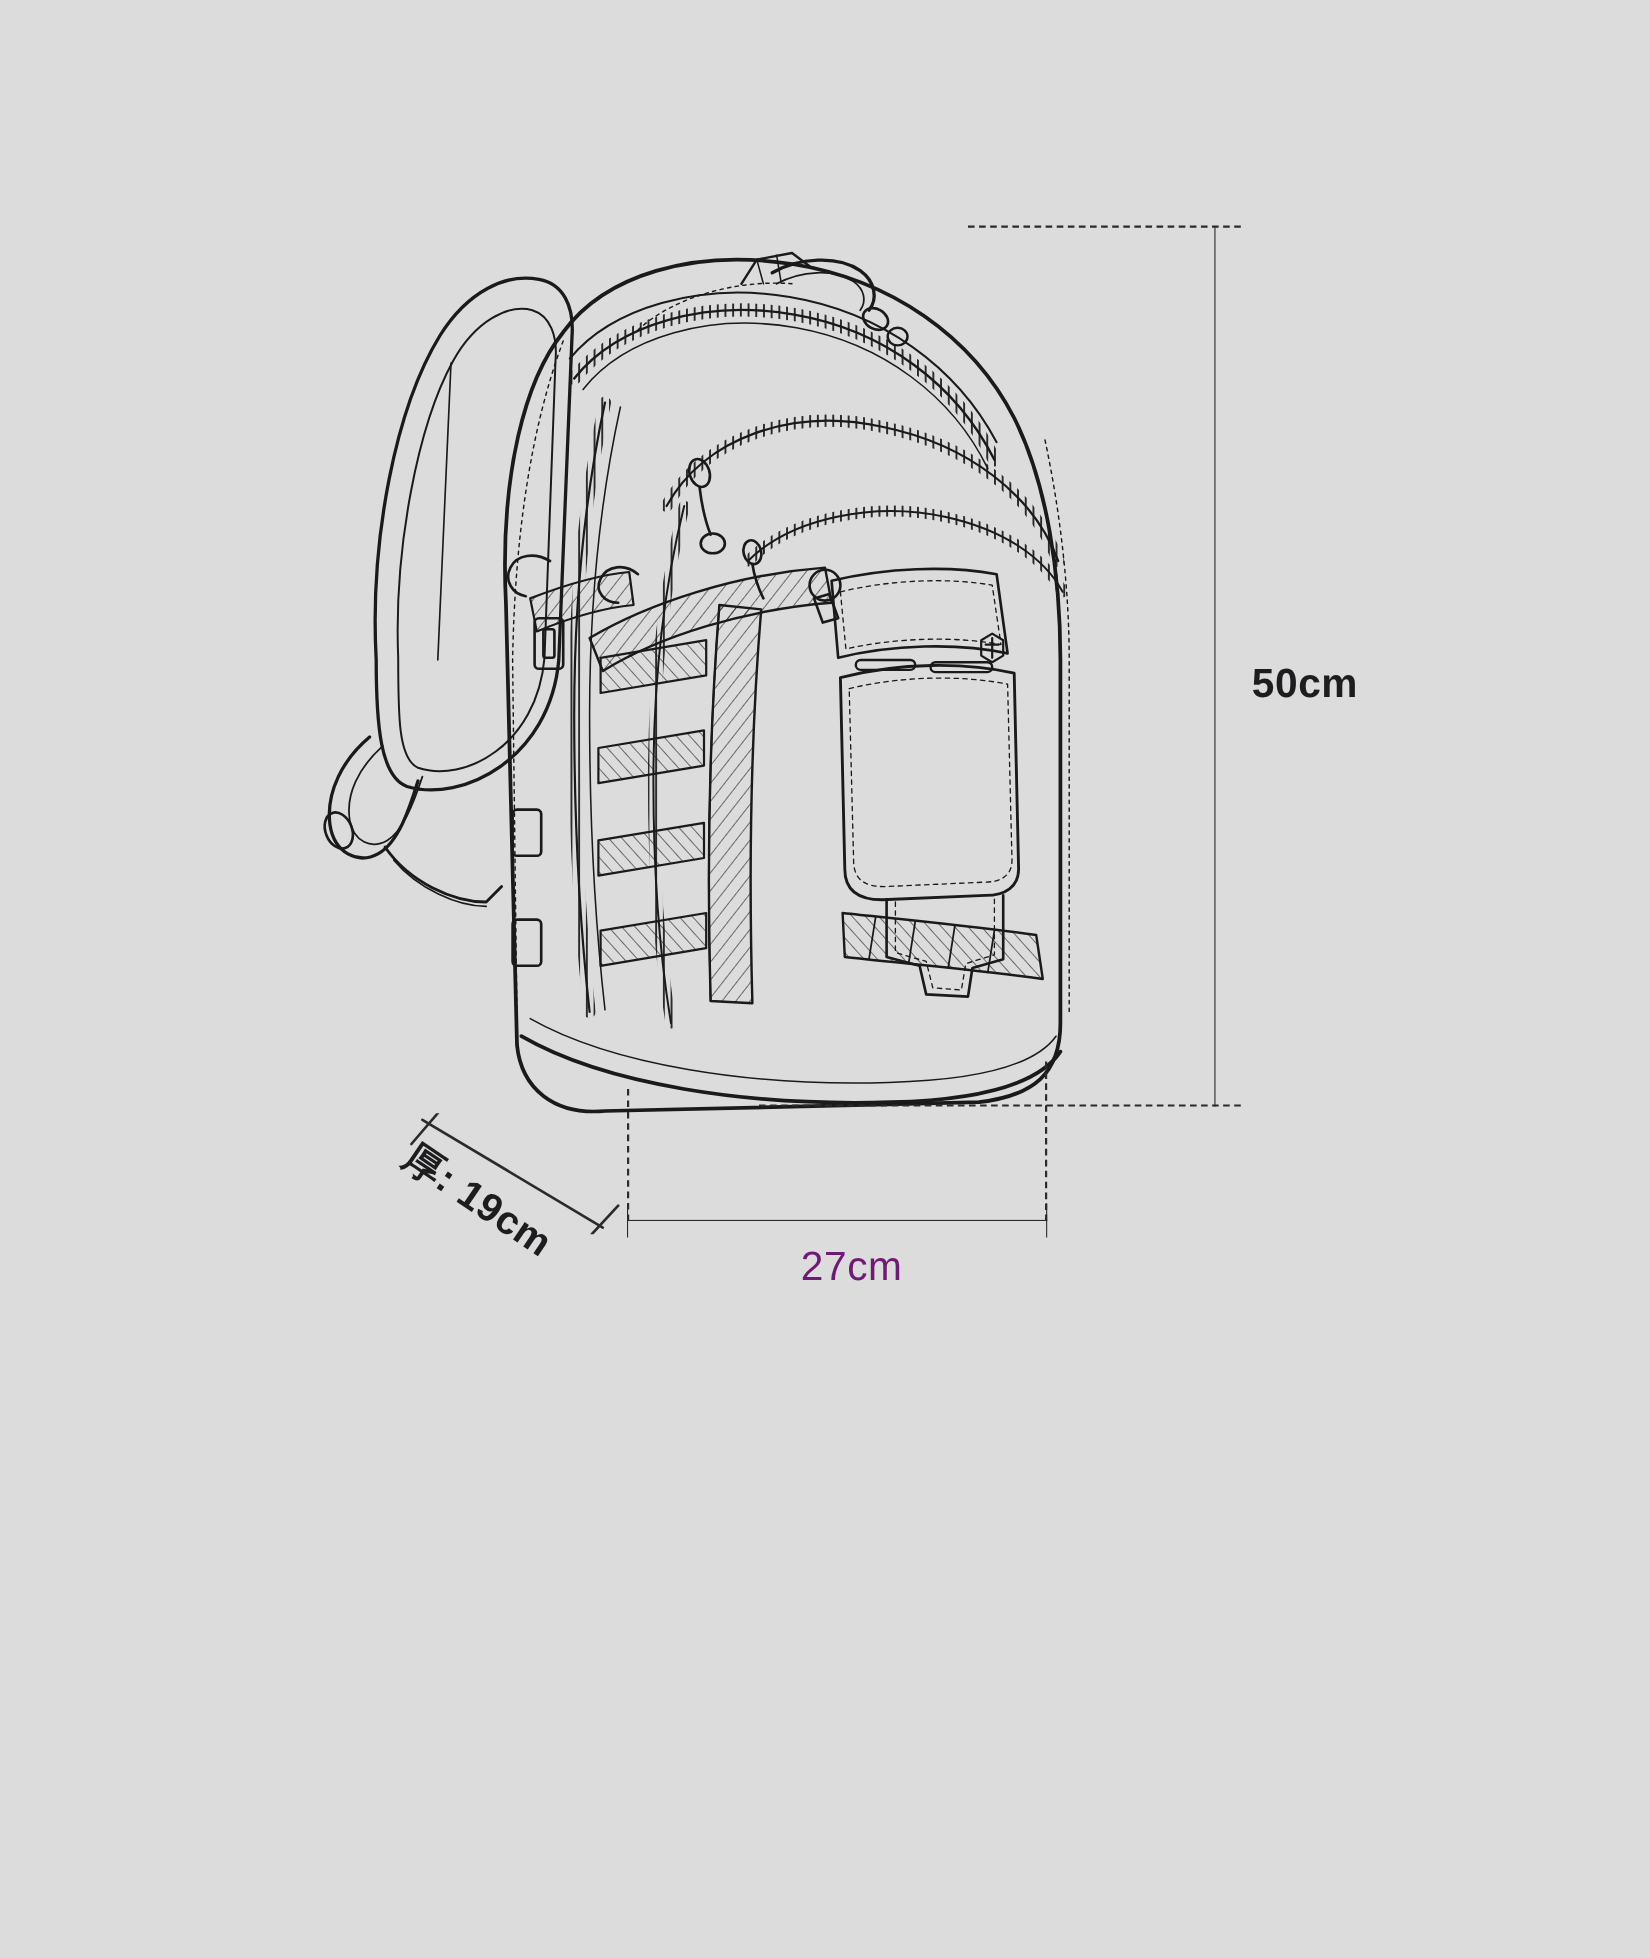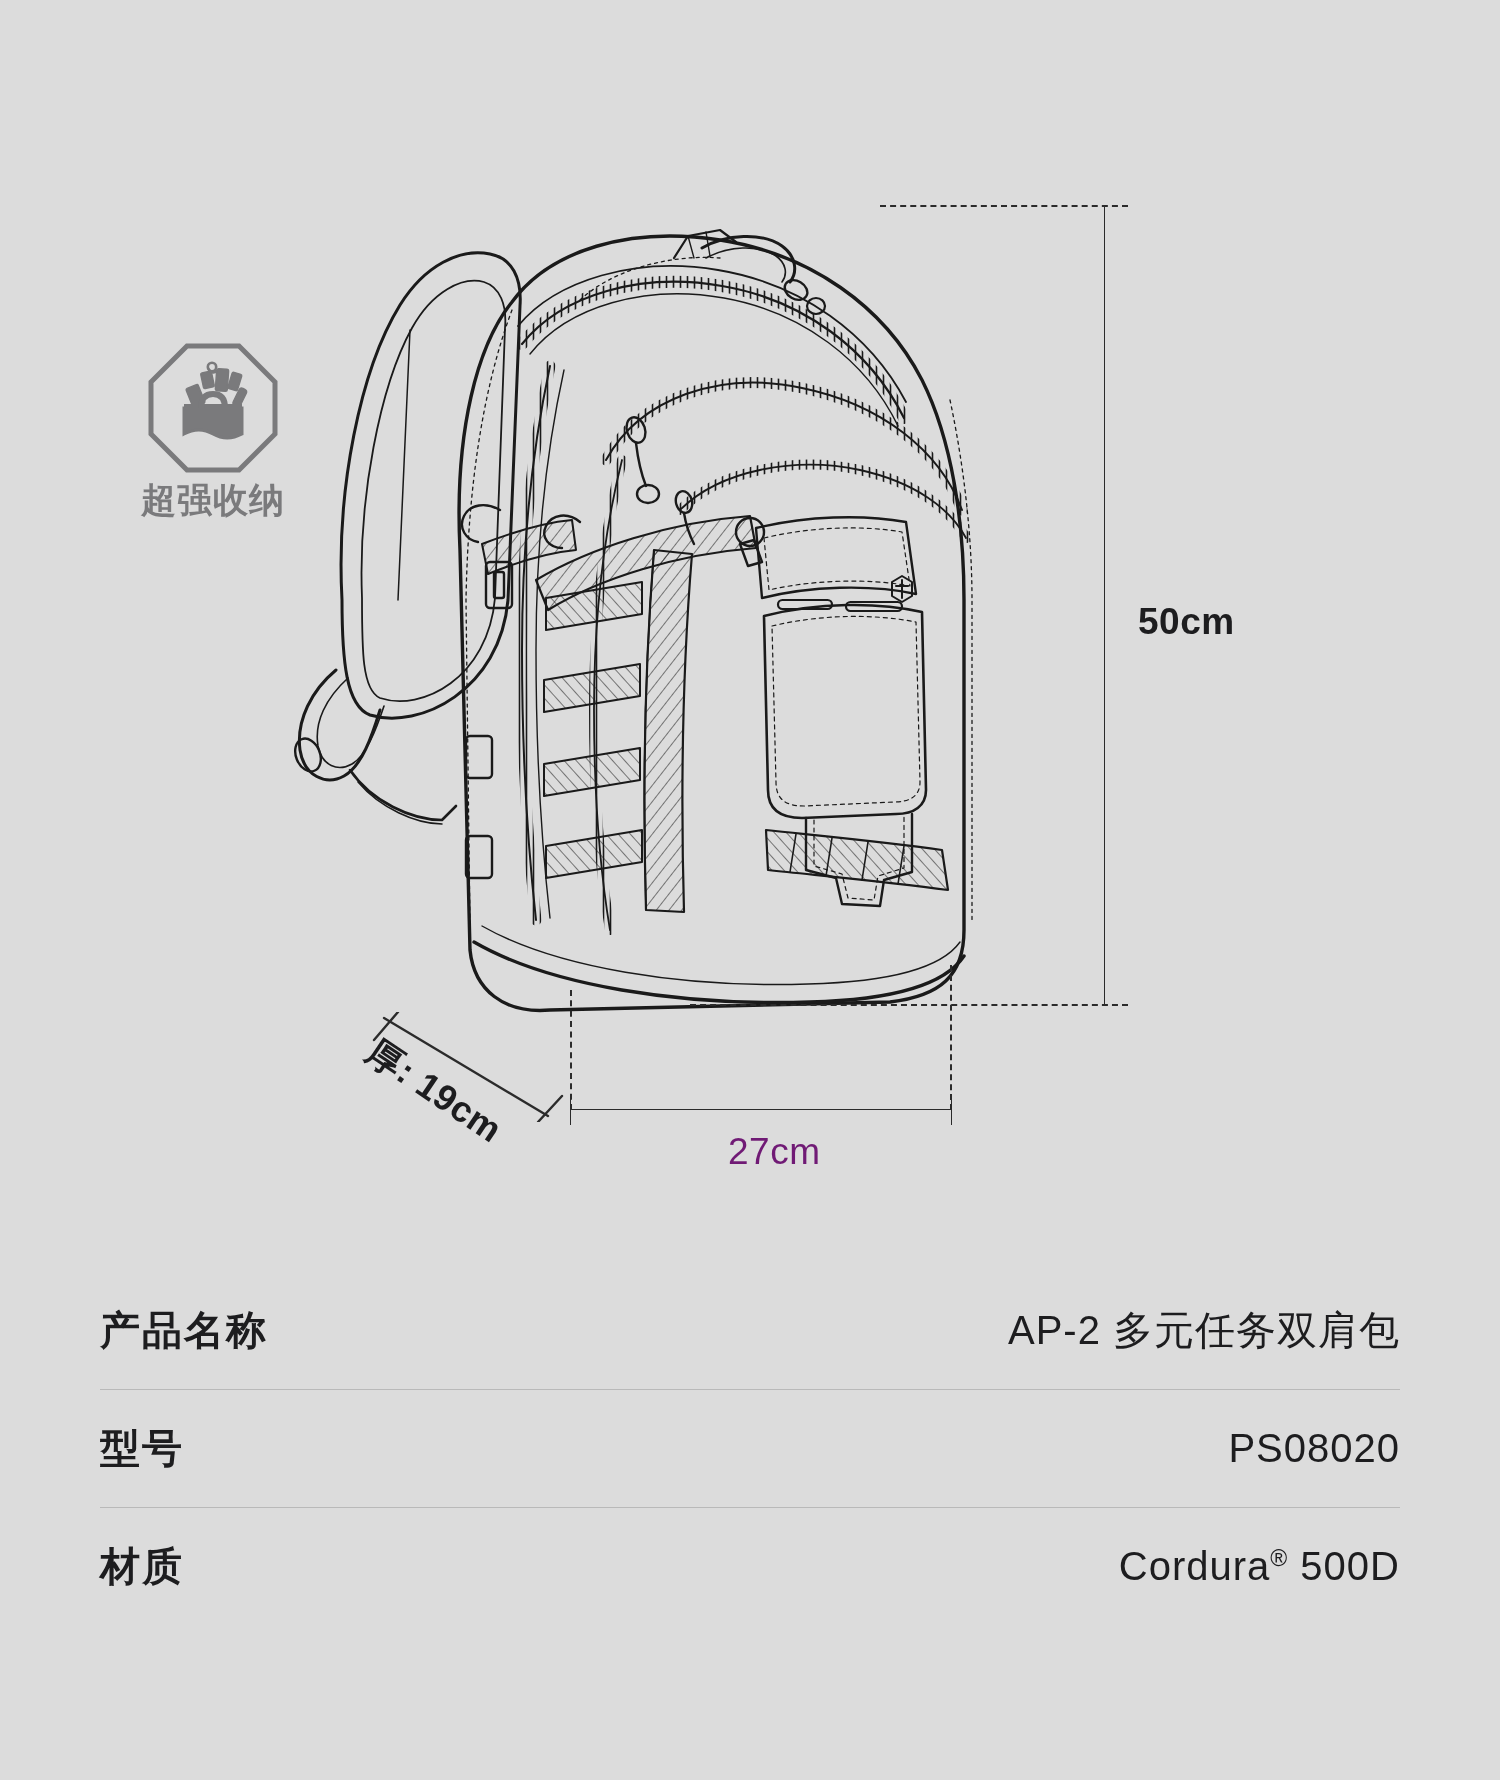--- a/index.html
+++ b/index.html
@@ -66,42 +66,20 @@
   }
   .spec-val sup{font-size:23px;vertical-align:super;}
 </style>
 </head>
 <body style="background: rgb(220, 220, 220);">
 
 <div class="page">
 
   <div class="features">
 
-    <div class="feature">
-      <div class="badge">
-        <svg viewBox="0 0 136 136">
-          <polygon points="42,6 94,6 130,42 130,94 94,130 42,130 6,94 6,42" fill="none" stroke="#7a7a7c" stroke-width="5"></polygon>
-
-          <g fill="#7a7a7c" stroke="#7a7a7c" stroke-width="1.4">
-            <rect x="44" y="46" width="13" height="20" rx="1.5" transform="rotate(-22 50 56)"></rect>
-            <rect x="57" y="32" width="11" height="16" rx="1.5" transform="rotate(-12 62 40)"></rect>
-            <rect x="71" y="29" width="12" height="22" rx="2" transform="rotate(4 77 40)"></rect>
-            <rect x="85" y="33" width="10" height="17" rx="1.5" transform="rotate(17 90 41)"></rect>
-            <rect x="91" y="48" width="8" height="19" rx="3" transform="rotate(26 95 57)"></rect>
-            <circle cx="67" cy="27" r="4.2" fill="none" stroke-width="2.6"></circle>
-            <path d="M63 28 q4 7 9 3" fill="none" stroke-width="2.4"></path>
-          </g>
-
-          <path d="M39 68 h58 v26 q-15 8 -29 0 q-14 -8 -29 0 z" fill="#7a7a7c" stroke="#7a7a7c" stroke-width="3"></path>
-          <path d="M39 68 h58 v-4 h-58 z" fill="#7a7a7c"></path>
-          <path d="M56 68 q0 -14 12 -14 q12 0 12 14" fill="none" stroke="#7a7a7c" stroke-width="6"></path>
-        </svg>
-      </div>
-      <div class="feature-label">超强收纳</div>
-    </div>
 
 
   </div>
 
   <div class="illus">
     <svg viewBox="0 0 760 900" width="760" height="900">
       <defs>
         <pattern id="webbing" width="10" height="10" patternUnits="userSpaceOnUse" patternTransform="rotate(38)">
           <line x1="0" y1="0" x2="0" y2="10" stroke="#1a1a1a" stroke-width="1.1"></line>
         </pattern>
@@ -252,33 +230,14 @@
     <svg viewBox="0 0 210 110" width="210" height="110">
       <g stroke="#2b2b2b" stroke-width="2.4" fill="none" stroke-linecap="round">
         <line x1="12" y1="6" x2="176" y2="104"></line>
         <line x1="2" y1="28" x2="26" y2="0"></line>
         <line x1="166" y1="110" x2="190" y2="84"></line>
       </g>
     </svg>
   </div>
   <div class="label-thick">厚: 19cm</div>
 
-  <div class="spec">
-
-    <div class="spec-row">
-      <div class="spec-key">产品名称</div>
-      <div class="spec-val">AP-2 多元任务双肩包</div>
-    </div>
-
-    <div class="spec-row">
-      <div class="spec-key">型号</div>
-      <div class="spec-val">PS08020</div>
-    </div>
-
-    <div class="spec-row">
-      <div class="spec-key">材质</div>
-      <div class="spec-val">
-        <span>Cordura</span><sup>®</sup><span> 500D</span>
-      </div>
-    </div>
-  </div>
 
 </div>
 
 </body></html>

